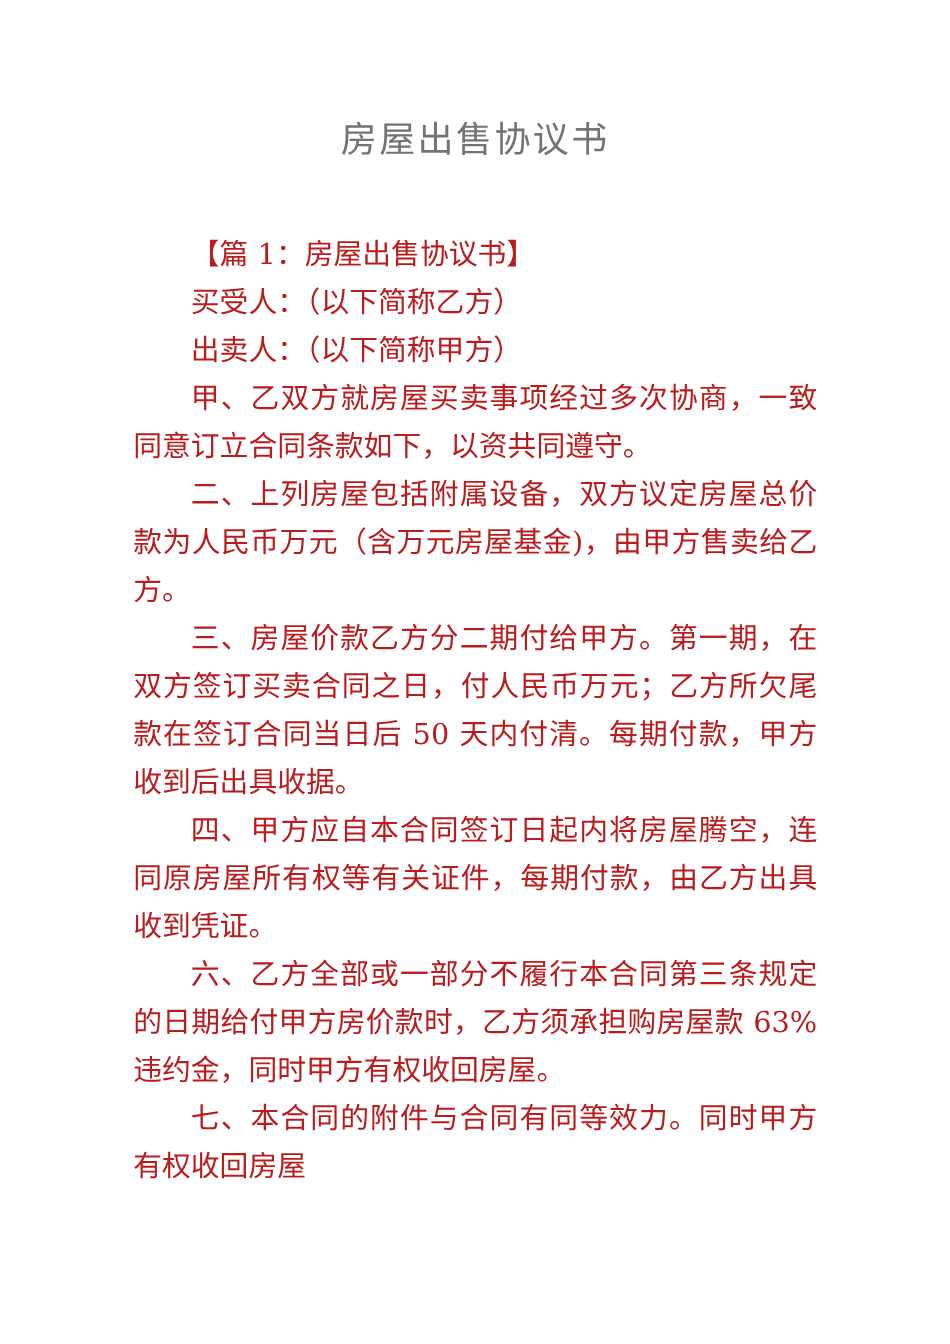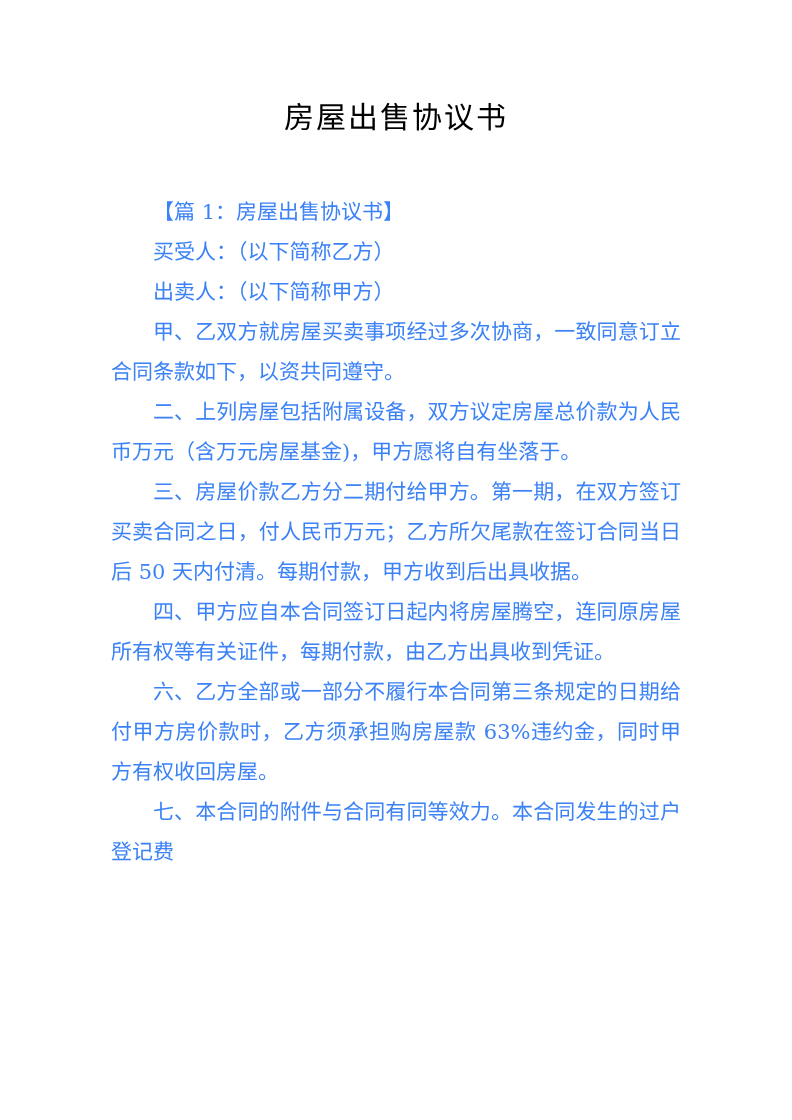--- a/index.html
+++ b/index.html
@@ -18,46 +18,46 @@
     box-sizing: border-box;
     padding-top: 96px;
   }
   .doc-title {
     margin: 0;
     text-align: center;
     font-size: 30px;
     line-height: 44px;
     font-weight: 400;
     letter-spacing: 2px;
-    color: #000000;
+    color: #737373;
   }
   .doc-body {
     width: 570px;
     margin: 52px 0 0 111px;
   }
   .doc-body p {
     margin: 0;
-    font-size: 21px;
+    font-size: 24px;
     line-height: 40px;
     text-align: justify;
     text-indent: 2em;
-    color: #3b82f6;
+    color: #b91c1c;
     word-break: break-all;
   }
 </style>
 </head>
 <body>
 
 <div class="page">
   <h1 class="doc-title">房屋出售协议书</h1>
 
   <div class="doc-body">
     <p>【篇 1：房屋出售协议书】</p>
     <p>买受人：（以下简称乙方）</p>
     <p>出卖人：（以下简称甲方）</p>
     <p>甲、乙双方就房屋买卖事项经过多次协商，一致同意订立合同条款如下，以资共同遵守。</p>
-    <p>二、上列房屋包括附属设备，双方议定房屋总价款为人民币万元（含万元房屋基金)，甲方愿将自有坐落于。</p>
+    <p>二、上列房屋包括附属设备，双方议定房屋总价款为人民币万元（含万元房屋基金)，由甲方售卖给乙方。</p>
     <p>三、房屋价款乙方分二期付给甲方。第一期，在双方签订买卖合同之日，付人民币万元；乙方所欠尾款在签订合同当日后 50 天内付清。每期付款，甲方收到后出具收据。</p>
     <p>四、甲方应自本合同签订日起内将房屋腾空，连同原房屋所有权等有关证件，每期付款，由乙方出具收到凭证。</p>
     <p>六、乙方全部或一部分不履行本合同第三条规定的日期给付甲方房价款时，乙方须承担购房屋款 63%违约金，同时甲方有权收回房屋。</p>
-    <p>七、本合同的附件与合同有同等效力。本合同发生的过户登记费</p>
+    <p>七、本合同的附件与合同有同等效力。同时甲方有权收回房屋</p>
   </div>
 </div>
 
 </body></html>

